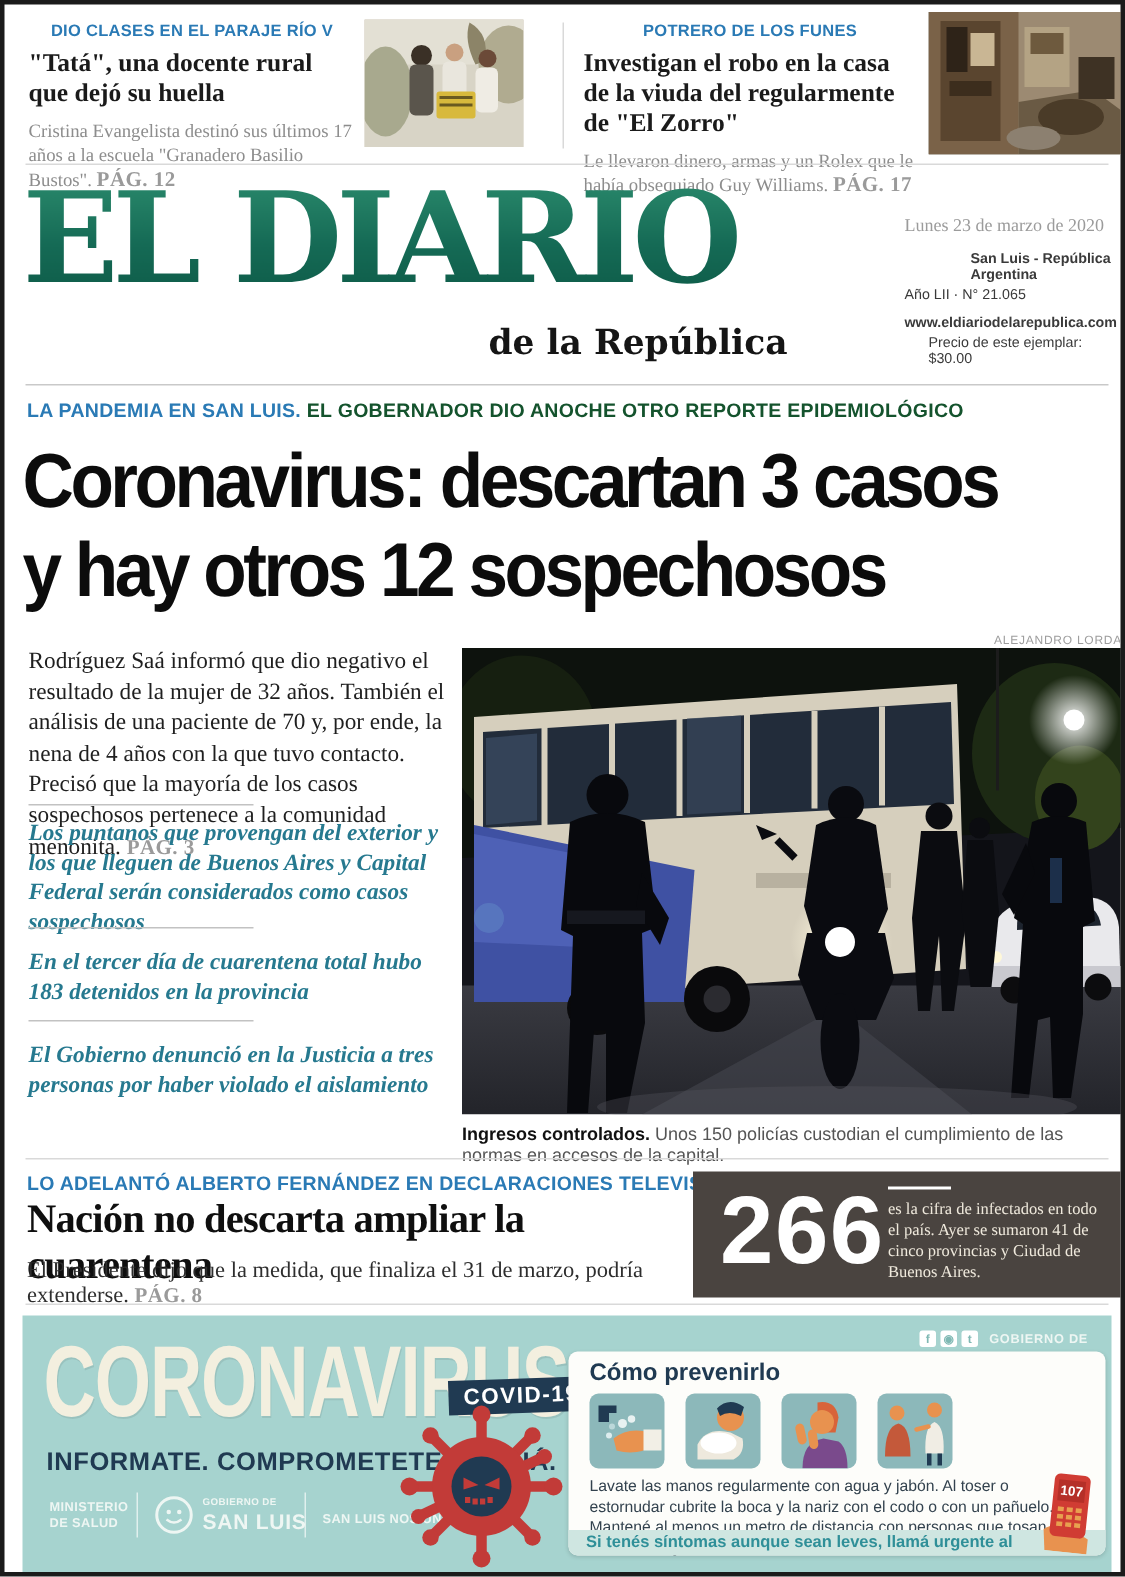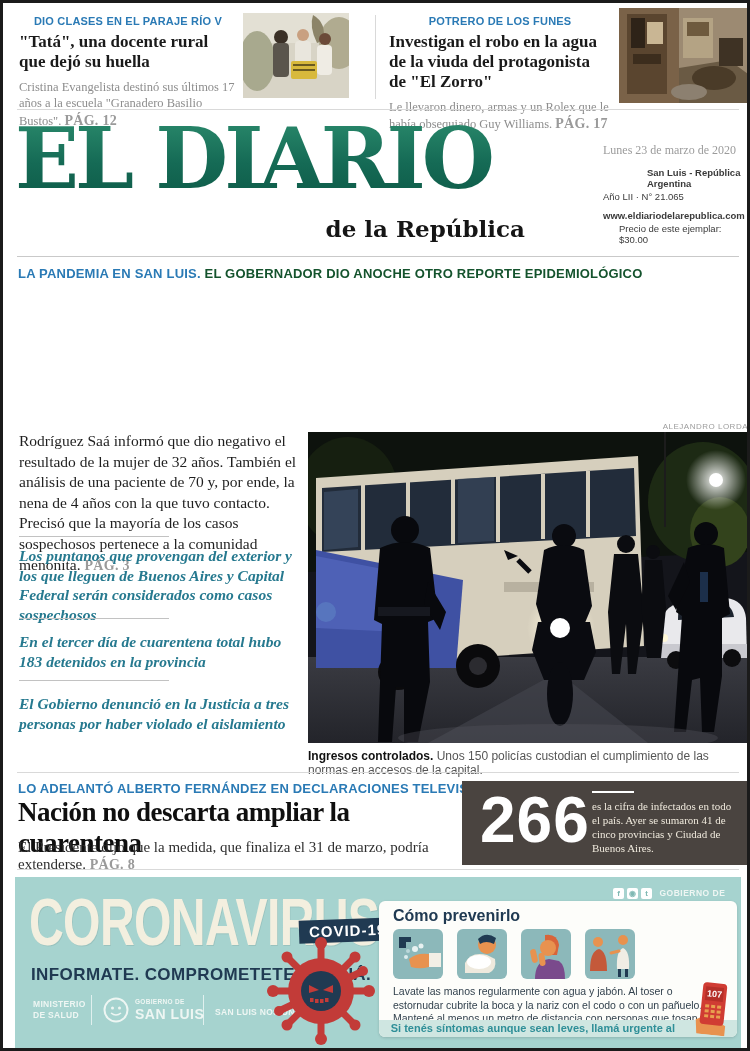--- a/index.html
+++ b/index.html
@@ -115,21 +115,21 @@
       <rect x="48" y="48" width="26" height="18" rx="2" fill="#d8b93c"></rect>
       <rect x="50" y="51" width="22" height="2" fill="#6a5a20"></rect>
       <rect x="50" y="56" width="22" height="2" fill="#6a5a20"></rect>
     </svg>
   </div>
 
   <div class="vrule" style="left:372px; top:12px; height:84px;"></div>
 
   <div class="abs" style="left:386px; top:12px; width:222px;">
     <div class="brief-kicker">POTRERO DE LOS FUNES</div>
-    <div class="brief-headline">Investigan el robo en la agua de la viuda del protagonista de "El Zorro"</div>
+    <div class="brief-headline">Investigan el robo en la casa de la viuda del regularmente de "El Zorro"</div>
     <div class="brief-text"><span>Le llevaron dinero, armas y un Rolex que le había obsequiado Guy Williams. </span><span class="pag">PÁG. 17</span></div>
   </div>
   <div class="brief-photo" style="left:616px; top:5px; width:129px; height:95px;">
     <svg width="129" height="95" viewBox="0 0 129 95">
       <rect width="129" height="95" fill="#8a7behm"></rect>
       <rect width="129" height="95" fill="#9c8a72"></rect>
       <rect x="0" y="0" width="60" height="95" fill="#7a6248"></rect>
       <rect x="8" y="6" width="40" height="80" fill="#5a452f"></rect>
       <rect x="12" y="10" width="14" height="30" fill="#2e2318"></rect>
       <rect x="28" y="14" width="16" height="22" fill="#c9b694"></rect>
@@ -155,20 +155,24 @@
     <div class="mast-small" style="font-weight:bold; margin-top:8px;">www.eldiariodelarepublica.com</div>
     <div class="mast-small" style="margin-top:2px;margin-left:16px;">Precio de este ejemplar: $30.00</div>
   </div>
 
   <div class="hrule" style="left:14px; top:253px; width:722px; background:#c9c9c9;"></div>
 
   <div class="abs kicker-line" style="left:15px; top:263px;">
     <span class="kicker-hl">LA PANDEMIA EN SAN LUIS.</span><span class="kicker-rest"> EL GOBERNADOR DIO ANOCHE OTRO REPORTE EPIDEMIOLÓGICO</span>
   </div>
 
+  <div class="abs" style="left:12px; top:288px;">
+    <span class="headline-line">Coronavirus: descartan 3 casos</span><br>
+    <span class="headline-line">y hay otros 12 sospechosos</span>
+  </div>
 
   <div class="abs body-text" style="left:16px; top:428px; width:284px;">
     <span>Rodríguez Saá informó que dio negativo el resultado de la mujer de 32 años. También el análisis de una paciente de 70 y, por ende, la nena de 4 años con la que tuvo contacto. Precisó que la mayoría de los casos sospechosos pertenece a la comunidad menonita. </span><span class="pag">PÁG. 3</span>
   </div>
 
   <div class="sep" style="left:16px; top:533px;"></div>
   <div class="abs bullet" style="left:16px; top:543px; width:278px;">Los puntanos que provengan del exterior y los que lleguen de Buenos Aires y Capital Federal serán considerados como casos sospechosos</div>
   <div class="sep" style="left:16px; top:615px;"></div>
   <div class="abs bullet" style="left:16px; top:629px; width:278px;">En el tercer día de cuarentena total hubo 183 detenidos en la provincia</div>
   <div class="sep" style="left:16px; top:677px;"></div>

